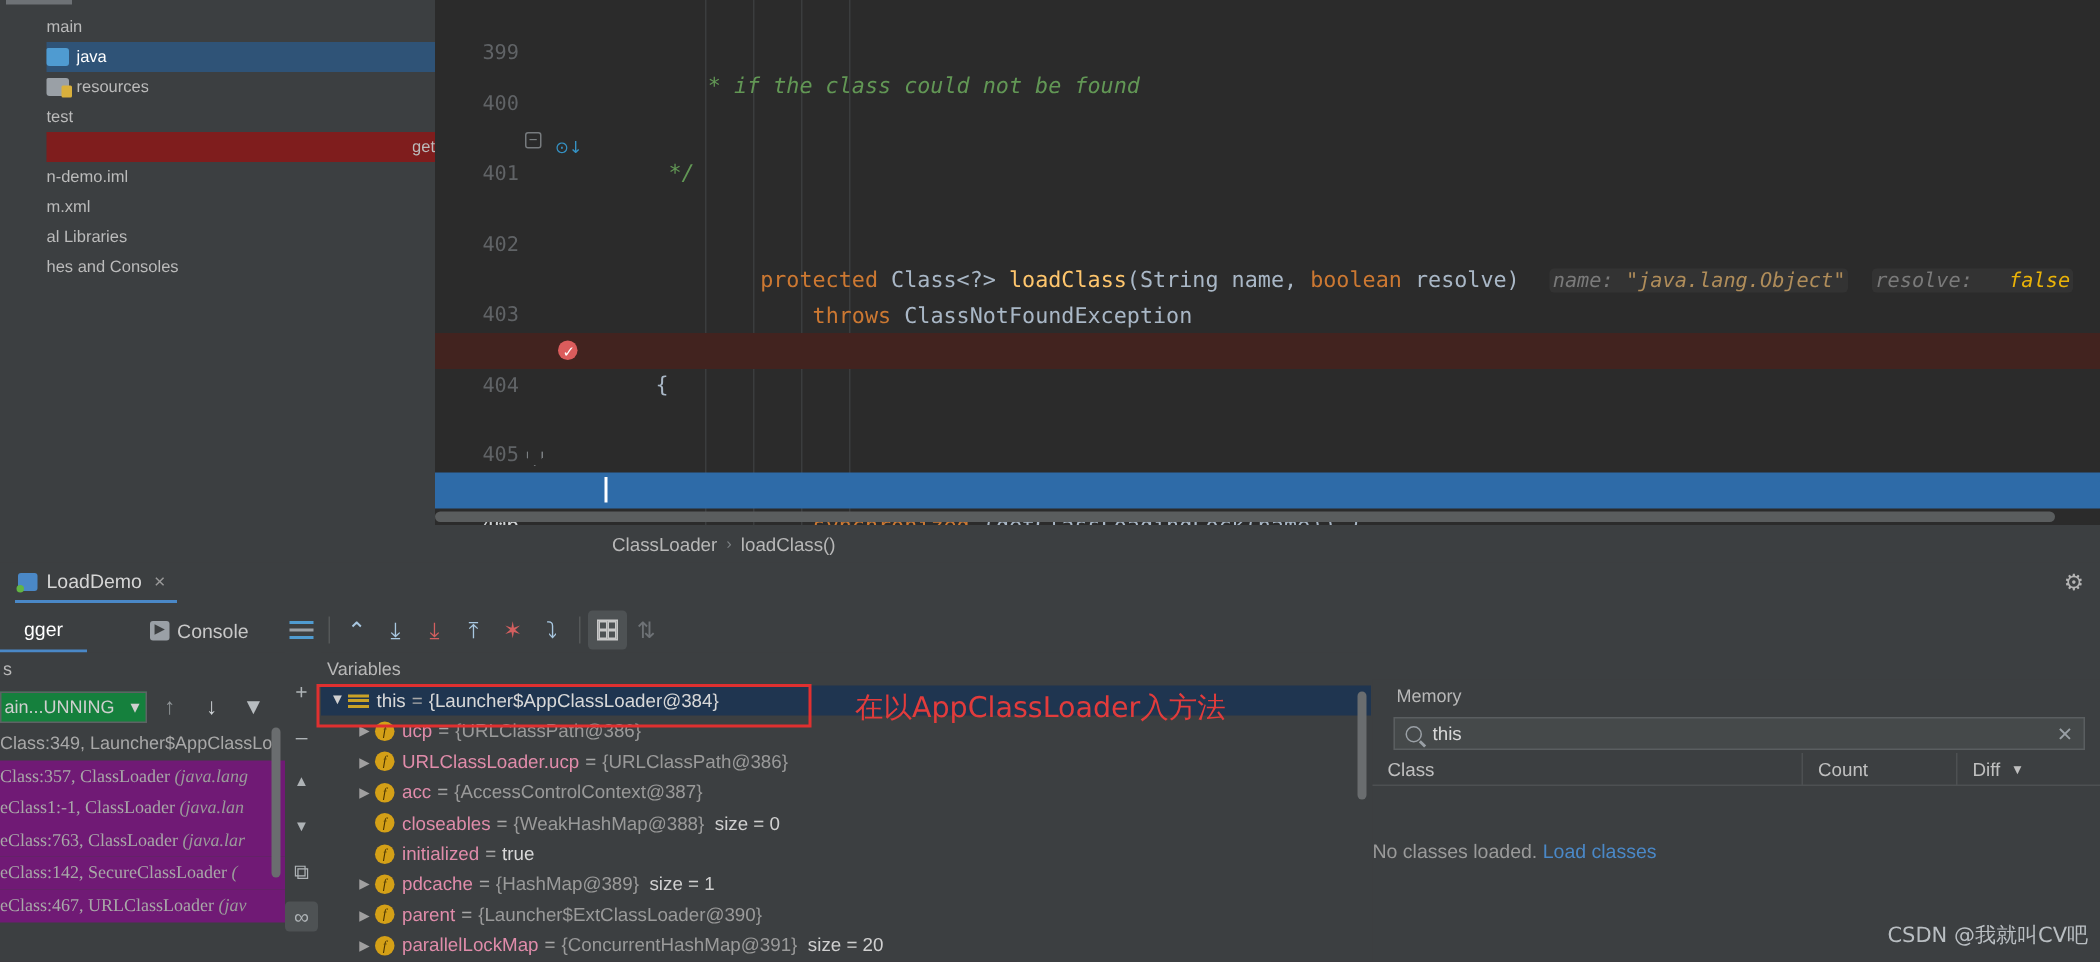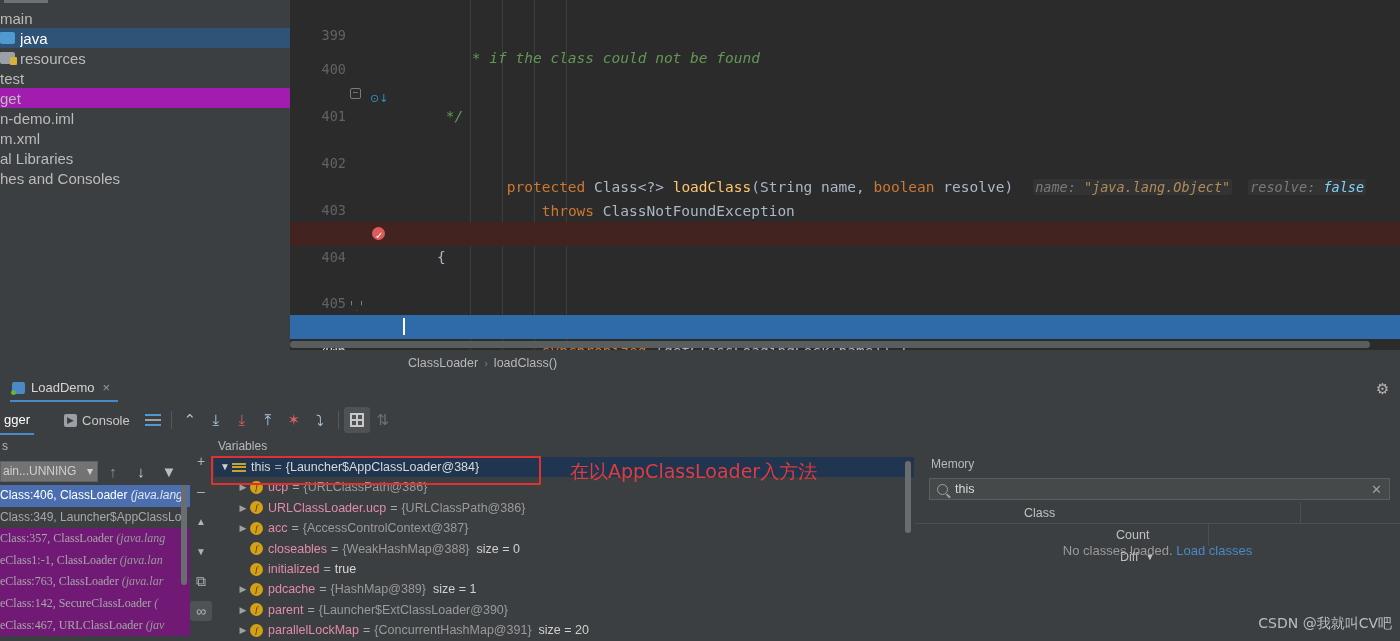--- a/index.html
+++ b/index.html
@@ -11,24 +11,24 @@
   }
   .app { position: relative; width: 1400px; height: 641px; background: #3c3f41; }
 
   
   .project-tree {
     position: absolute; left: 0; top: 0; width: 290px; height: 375px;
     background: #3c3f41; overflow: hidden;
   }
   .pt-row {
     height: 20px; display: flex; align-items: center;
-    font-size: 15px; color: #bbbbbb; padding-left: 0px; white-space: nowrap;
+    font-size: 11px; color: #bbbbbb; padding-left: 0px; white-space: nowrap; margin-left: 31px;
   }
   .pt-row.sel { background: #2f5377; color: #ffffff; }
-  .pt-row.hl  { background: #a21caf; }
+  .pt-row.hl  { background: #7f1d1d; justify-content: flex-end; }
   .folder-ico {
     width: 15px; height: 12px; margin-right: 5px; flex: 0 0 auto;
     background: #5f9dc8; border-radius: 1px 2px 2px 2px; position: relative;
   }
   .folder-ico.blue { background: #4f9bd1; }
   .folder-ico.gray { background: #9aa0a6; }
   .folder-ico.gray::after {
     content: ""; position: absolute; right: -2px; bottom: -1px;
     width: 7px; height: 8px; background: #d9b03c; border-radius: 1px;
   }
@@ -63,21 +63,21 @@
   .kw    { color: #cc7832; }
   .typ   { color: #a9b7c6; }
   .mth   { color: #ffc66d; }
   .cmt   { color: #808080; }
   .jdoc  { color: #629755; font-style: italic; }
   .plain { color: #a9b7c6; }
   .hint {
     color: #7a7a7a; font-style: italic; font-size: 13.5px;
     background: rgba(255,255,255,0.04); border-radius: 3px; padding: 0 2px;
   }
-  .hintv { color: #7dd3fc; font-style: italic; }
+  .hintv { color: #eab308; font-style: italic; margin-left: 16px; }
   .hintstr { color: #b08d5a; font-style: italic; }
 
   .fold {
     position: absolute; left: 0; top: 6px; width: 11px; height: 11px;
     border: 1px solid #777b7e; color: #9aa0a3; font-size: 8px;
     display: flex; align-items: center; justify-content: center;
   }
   .fold.minus { border-radius: 2px; }
   .fold.chev  { border: none; }
   .fold.chev::after {
@@ -143,21 +143,21 @@
     position: absolute; right: 9px; top: 5px; width: 17px; height: 17px;
     color: #b4b4b4; font-size: 15px; line-height: 17px; text-align: center;
   }
 
   .dbg-toolbar {
     position: absolute; left: 0; top: 30px; width: 1400px; height: 30px;
     display: flex; align-items: center; gap: 0px;
   }
   .dbg-subtab {
     height: 30px; display: flex; align-items: center; gap: 5px;
-    font-size: 13px; color: #c8c8c8; padding: 0 4px;
+    font-size: 13px; color: #c8c8c8; padding: 0 16px;
   }
   .dbg-subtab.active { border-bottom: 2px solid #4a88c7; color: #ffffff; }
   .console-ico {
     width: 13px; height: 13px; background: #9aa0a6; border-radius: 2px;
     color: #3c3f41; font-size: 9px; line-height: 13px; text-align: center;
     font-family: "DejaVu Sans", sans-serif;
   }
   .tb-btn {
     width: 26px; height: 26px; display: flex; align-items: center;
     justify-content: center; color: #a8c7e0; font-size: 15px;
@@ -184,21 +184,21 @@
     position: absolute; left: 0; top: 0; width: 190px; height: 206px;
     background: #3c3f41; overflow: hidden;
   }
   .frames-header {
     height: 22px; font-size: 12px; color: #b8b8b8; padding-left: 2px; line-height: 22px;
   }
   .frames-ctrl {
     height: 28px; display: flex; align-items: center; gap: 2px; padding-left: 0px;
   }
   .thread-select {
-    width: 98px; height: 21px; border: 1px solid #5e6264; background: #737373;
+    width: 98px; height: 21px; border: 1px solid #5e6264; background: #15803d;
     color: #cfcfcf; font-size: 12px; display: flex; align-items: center;
     justify-content: space-between; padding: 0 4px 0 2px; overflow: hidden;
   }
   .frames-list { font-size: 12px; }
   .frame-row {
     height: 21.6px; line-height: 21.6px; color: #a8a8a8; white-space: nowrap;
     padding-left: 0px; overflow: hidden;
   }
   .frame-row.sel { background: #4b6eaf; color: #ffffff; }
   .frame-row.hl { background: #701a75; font-family: Liberation Serif, serif; }
@@ -282,28 +282,28 @@
     content: ""; position: absolute; right: -4px; bottom: -3px;
     width: 5px; height: 1.5px; background: #9aa0a6; transform: rotate(45deg);
   }
   .mem-search input {
     flex: 1; background: transparent; border: none; outline: none;
     color: #d8d8d8; font-size: 12.5px; font-family: "Liberation Sans", sans-serif;
   }
   .clear-x { color: #9aa0a6; font-size: 13px; }
   .mem-cols {
     display: flex; height: 22px; align-items: center; margin-top: 2px;
-    border-bottom: 1px solid #4d5052; font-size: 12.5px; color: #c0c0c0; flex-direction: column;
+    border-bottom: 1px solid #4d5052; font-size: 12.5px; color: #c0c0c0;
   }
   .mem-col { padding-left: 10px; border-right: 1px solid #4d5052; height: 22px; line-height: 22px; }
   .mem-col.c1 { width: 287px; }
   .mem-col.c2 { width: 103px; }
   .mem-col.c3 { width: 95px; border-right: none; display: flex; align-items: center; gap: 7px; text-align: right; }
   .mem-empty {
-    margin-top: 19px; text-align: center; font-size: 13px; color: #9a9a9a;
+    margin-top: 36px; text-align: left; font-size: 13px; color: #9a9a9a;
   }
   .mem-empty a { color: #4a88c7; text-decoration: none; }
 
   .watermark {
     position: absolute; right: 8px; bottom: 8px;
     color: #b9bec2; font-size: 14px; font-family: "DejaVu Sans", sans-serif;
   }
 </style>
 </head>
 <body>
@@ -489,21 +489,20 @@
         <div class="frames-ctrl">
           <div class="thread-select">
             <span>ain...UNNING</span>
             <span>▾</span>
           </div>
           <div class="tb-btn" style="color:#8e9396">↑</div>
           <div class="tb-btn" style="color:#cfd3d6">↓</div>
           <div class="tb-btn" style="color:#b8bdc0">▼</div>
         </div>
         <div class="frames-list">
-          <div class="frame-row sel"><span>Class:406, ClassLoader </span><i>(java.lang</i></div>
           <div class="frame-row"><span>Class:349, Launcher$AppClassLo</span></div>
           <div class="frame-row hl"><span>Class:357, ClassLoader </span><i>(java.lang</i></div>
           <div class="frame-row hl"><span>eClass1:-1, ClassLoader </span><i>(java.lan</i></div>
           <div class="frame-row hl"><span>eClass:763, ClassLoader </span><i>(java.lar</i></div>
           <div class="frame-row hl"><span>eClass:142, SecureClassLoader </span><i>(</i></div>
           <div class="frame-row hl"><span>eClass:467, URLClassLoader </span><i>(jav</i></div>
         </div>
         <div class="frames-scrollbar"></div>
       </div>
 

